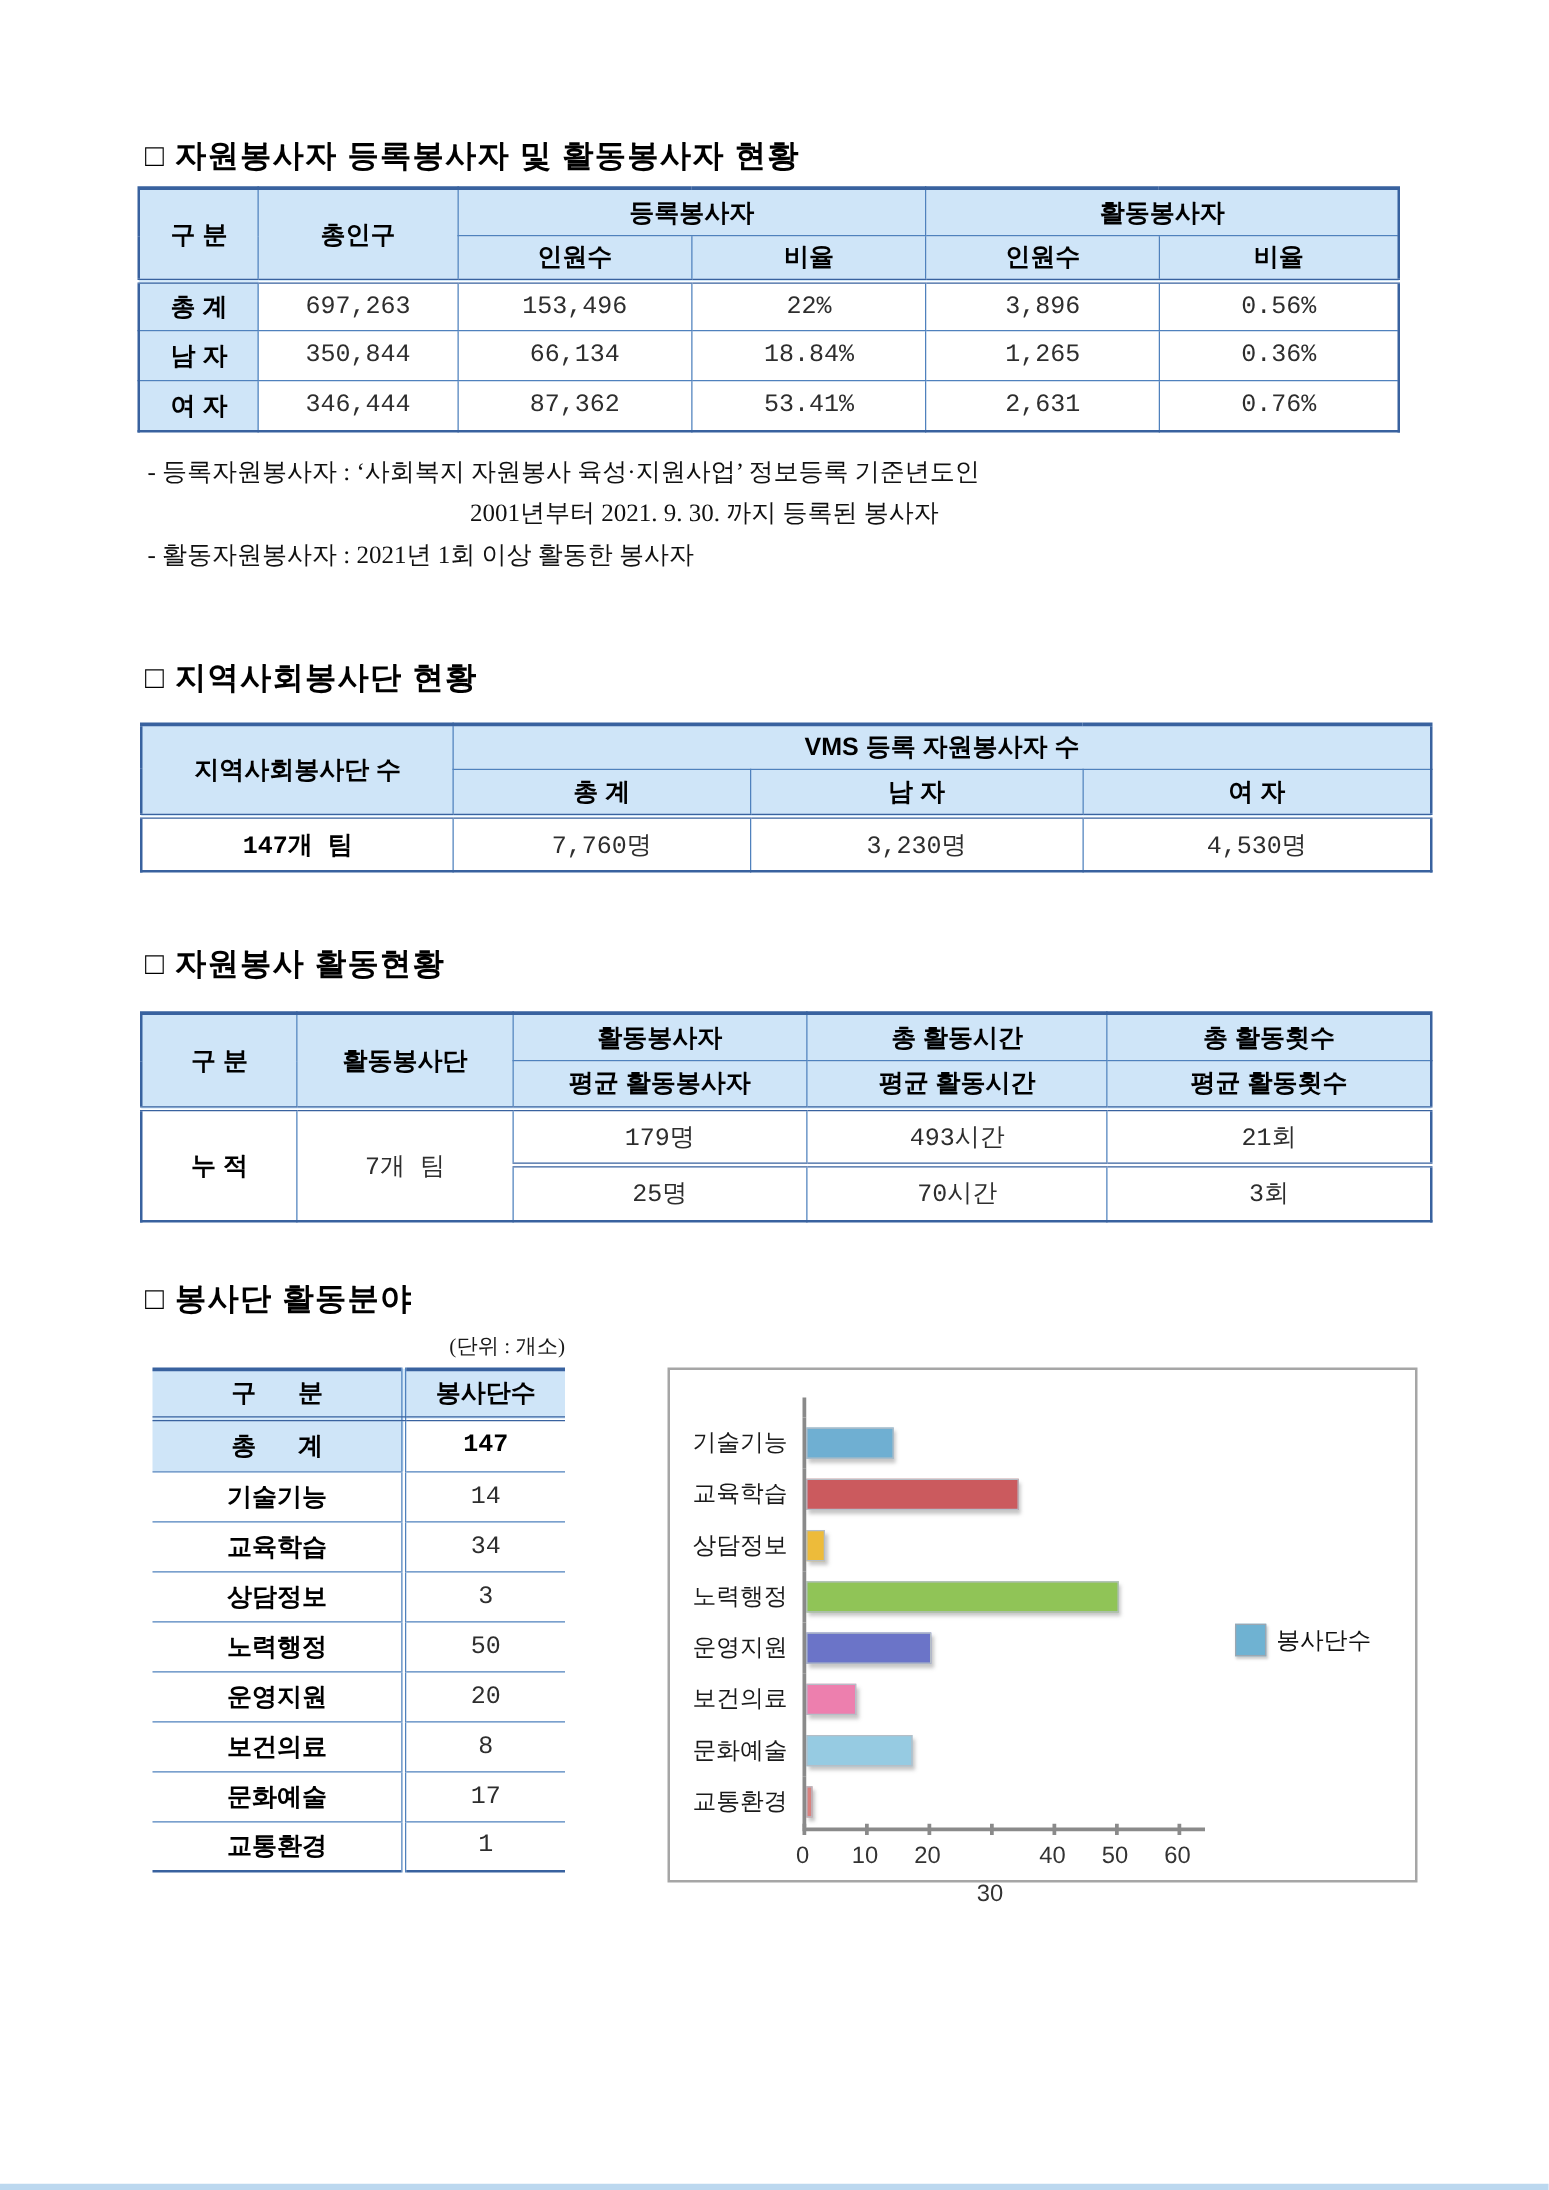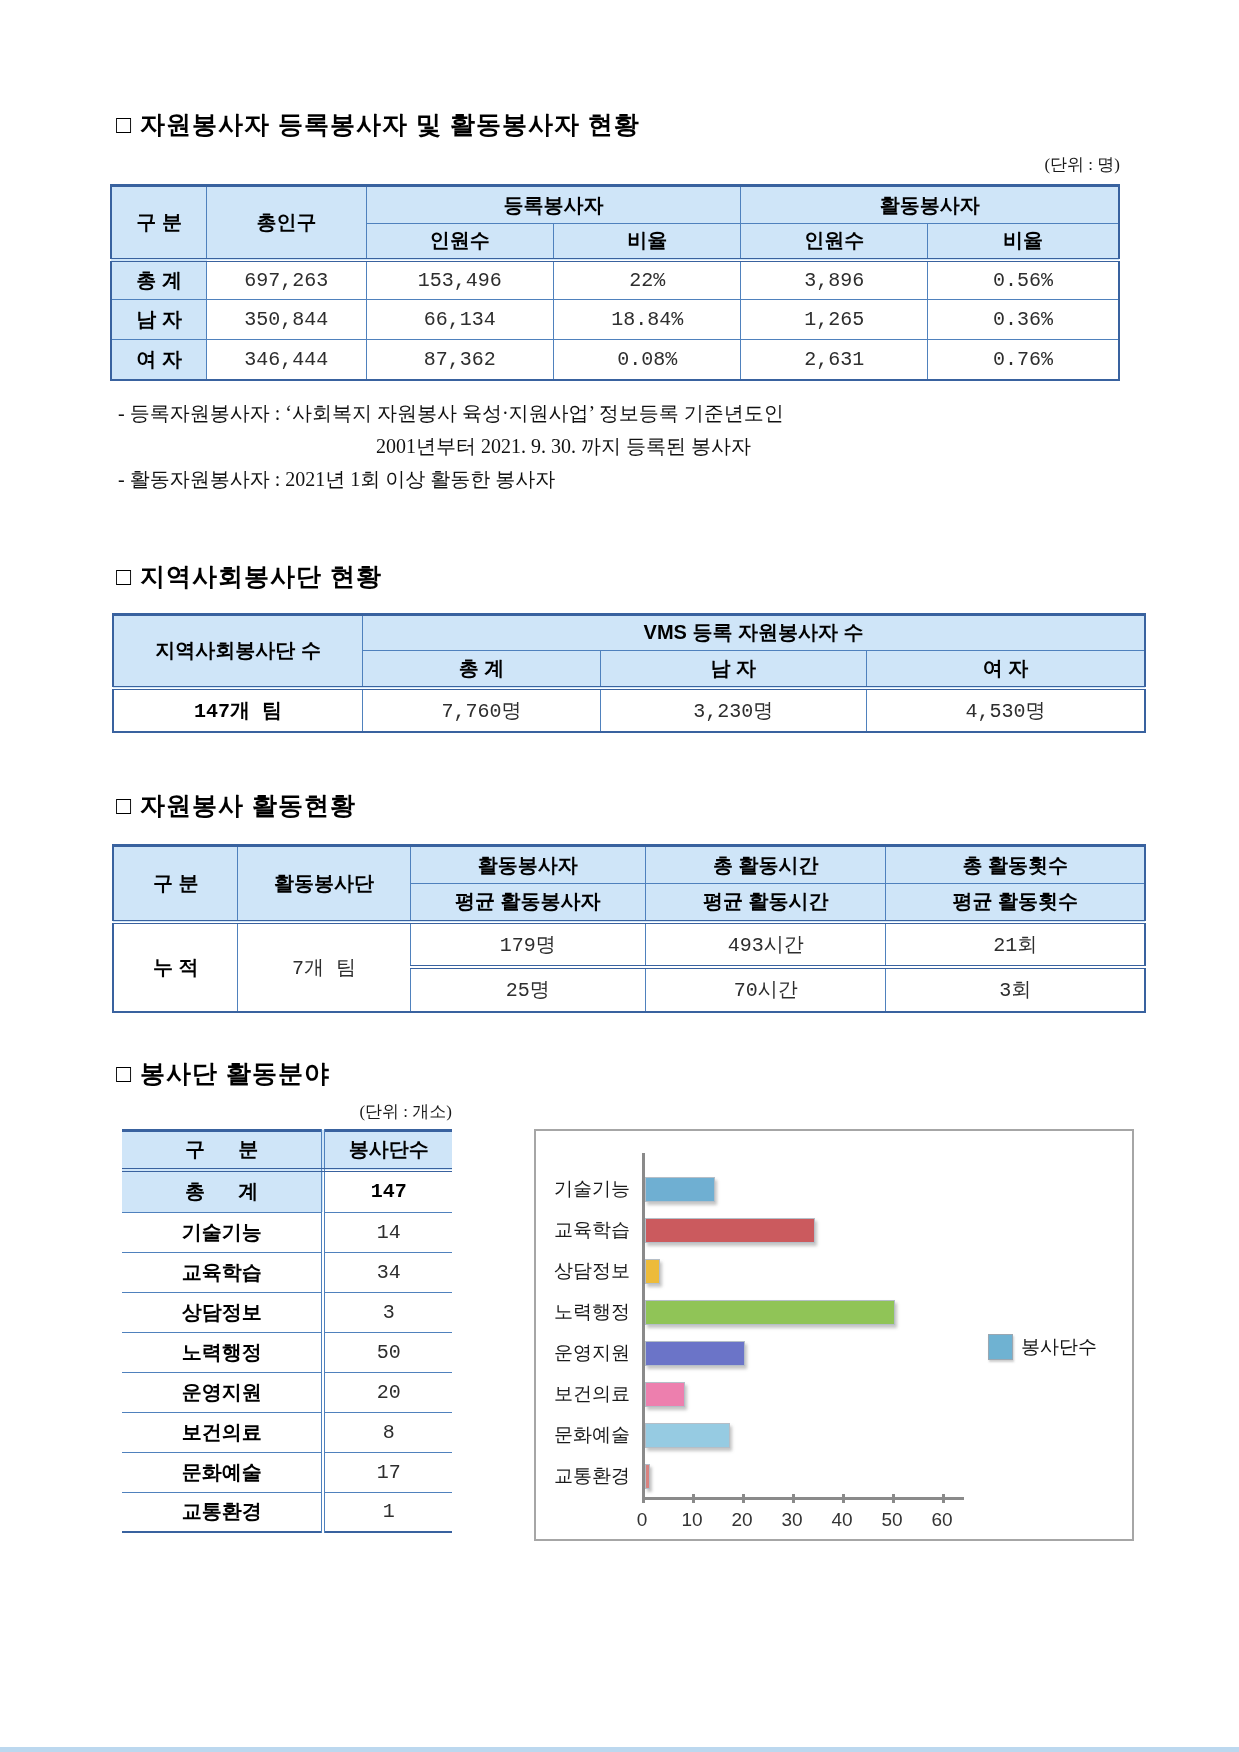--- a/index.html
+++ b/index.html
@@ -113,21 +113,20 @@
   }
 
   .bottom-strip { position:absolute; bottom:0; left:0; width:100%; height:5px; background:#bcd8ef; }
 </style>
 </head>
 <body>
 
 <div class="content">
 
   <div class="sec-title">□ 자원봉사자 등록봉사자 및 활동봉사자 현황</div>
-  <div class="unit" style="width:1010px; margin-top:12px;">(단위 : 명)</div>
 
   <table class="t t1">
     <colgroup>
       <col style="width:9.5%">
         <col style="width:15.8%">
         <col style="width:18.6%">
       <col style="width:18.6%">
         <col style="width:18.5%">
         <col style="width:19%">
     </colgroup>
@@ -157,21 +156,21 @@
       <td class="num">350,844</td>
       <td class="num">66,134</td>
       <td class="num">18.84%</td>
       <td class="num">1,265</td>
       <td class="num">0.36%</td>
     </tr>
     <tr>
       <td class="lbl">여 자</td>
       <td class="num">346,444</td>
       <td class="num">87,362</td>
-      <td class="num">0.08%</td>
+      <td class="num">53.41%</td>
       <td class="num">2,631</td>
       <td class="num">0.76%</td>
     </tr>
   </tbody>
     </table>
 
   <div class="notes">
     <div class="note">- 등록자원봉사자 : ‘사회복지 자원봉사 육성·지원사업’ 정보등록 기준년도인</div>
     <div class="note indent">2001년부터 2021. 9. 30. 까지 등록된 봉사자</div>
     <div class="note">- 활동자원봉사자 : 2021년 1회 이상 활동한 봉사자</div>
@@ -354,21 +353,21 @@
           </div>
         </div>
       <div class="x-axis">
           <div class="tick" style="left: 0px;"></div>
           <div class="tick-label" style="left: 0px;">0</div>
           <div class="tick" style="left: 50px;"></div>
           <div class="tick-label" style="left: 50px;">10</div>
           <div class="tick" style="left: 100px;"></div>
           <div class="tick-label" style="left: 100px;">20</div>
           <div class="tick" style="left: 150px;"></div>
-          <div class="tick-label" style="left: 150px;">30</div>
+          <div class="tick-label" style="left: 150px; margin-top: 31px;">30</div>
           <div class="tick" style="left: 200px;"></div>
           <div class="tick-label" style="left: 200px;">40</div>
           <div class="tick" style="left: 250px;"></div>
           <div class="tick-label" style="left: 250px;">50</div>
           <div class="tick" style="left: 300px;"></div>
           <div class="tick-label" style="left: 300px;">60</div>
         </div>
       <div class="legend">
         <div class="legend-swatch" style="background: rgb(111, 178, 210);"></div>
         <div class="legend-label">봉사단수</div>

